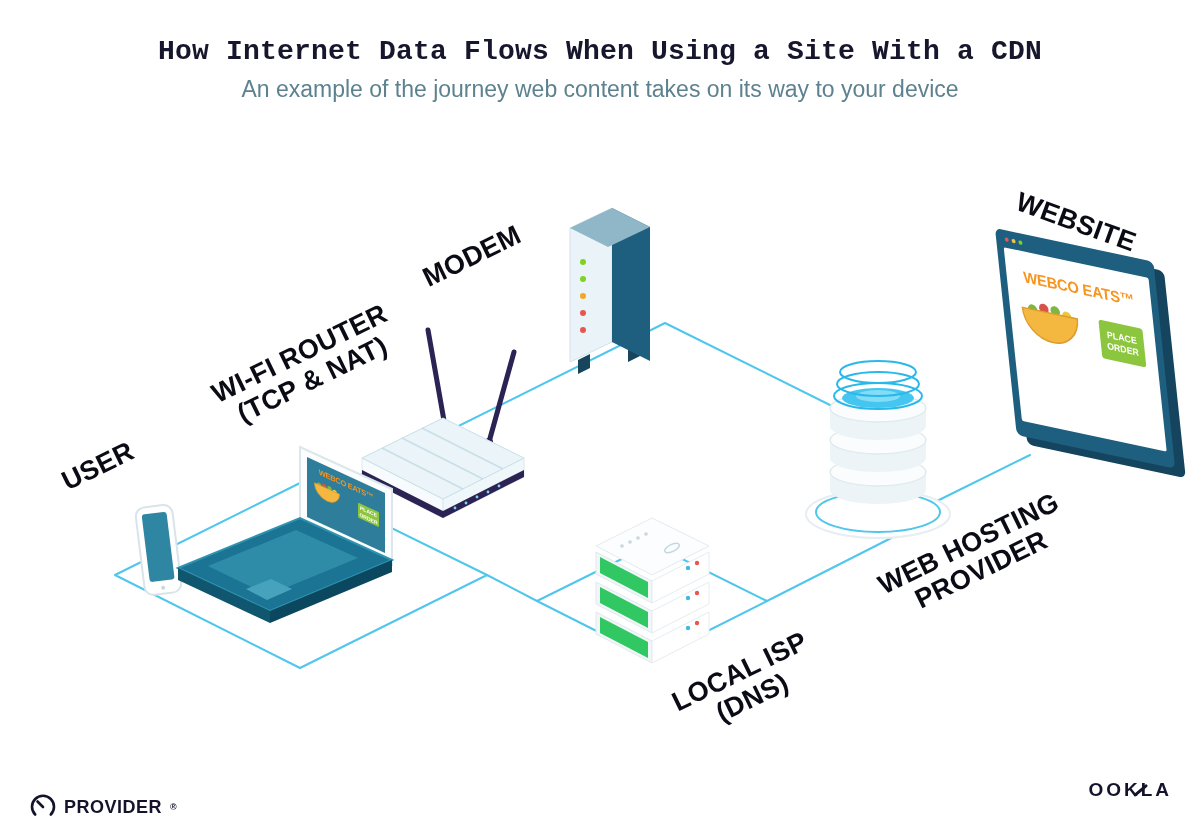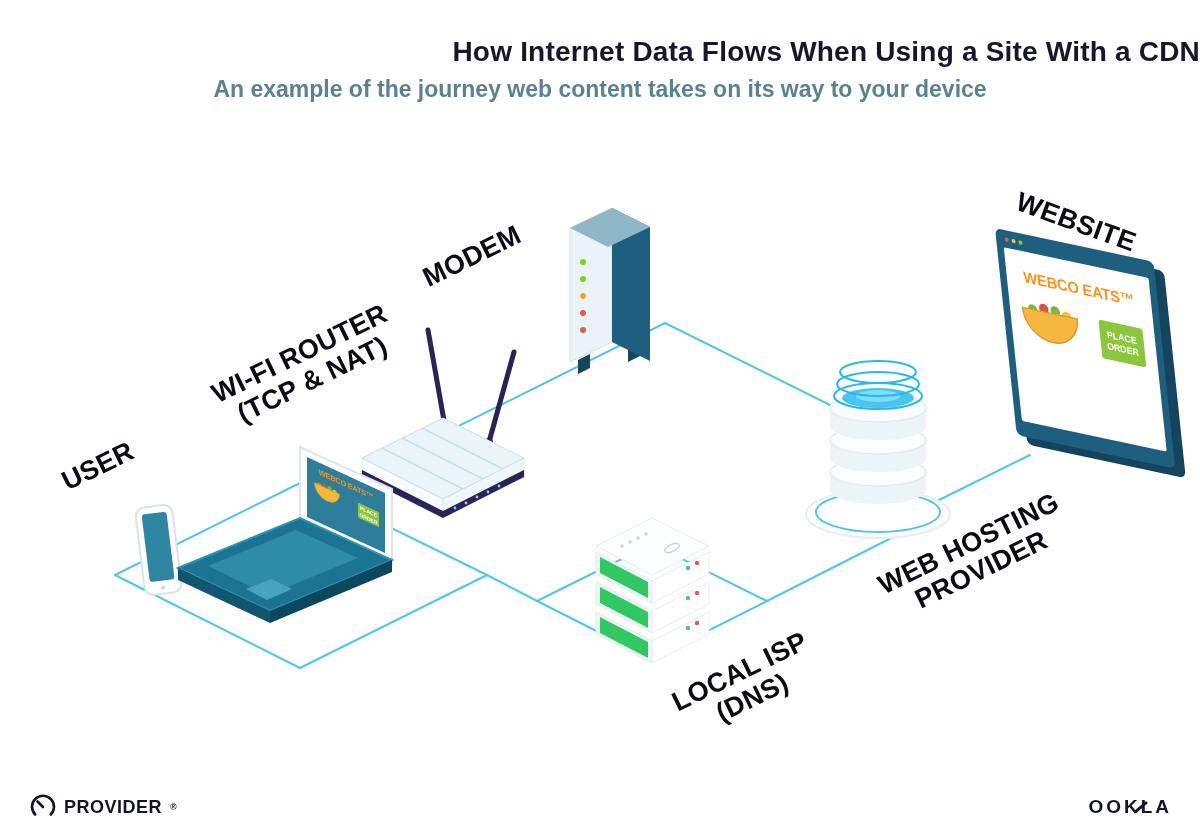--- a/index.html
+++ b/index.html
@@ -1,23 +1,23 @@
 <!DOCTYPE html>
 <html><head>
 <meta charset="utf-8">
 <style>
   html,body{margin:0;padding:0;background:#fff;}
   body{font-family:"Liberation Sans",sans-serif;}
   .canvas{position:relative;width:1200px;height:836px;background:#ffffff;overflow:hidden;}
 
   
-  .title{position:absolute;top:36px;left:0;width:100%;text-align:right;
-         font-size:28px;font-weight:bold;color:#16162C;letter-spacing:.2px;}
+  .title{position:absolute;top:36px;left:0;width:100%;text-align:center;
+         font-size:28px;font-weight:bold;color:#16162C;letter-spacing:.2px;font-family:Liberation Mono, monospace;}
   .subtitle{position:absolute;top:76px;left:0;width:100%;text-align:center;
-         font-size:23px;font-weight:700;color:#5D828F;}
+         font-size:23px;font-weight:400;color:#5D828F;}
 
   
   .scene{position:absolute;left:0;top:0;width:1200px;height:836px;}
   .scene svg.bg{position:absolute;left:0;top:0;}
 
   
   .label{position:absolute;font-weight:bold;color:#0B0B16;text-align:center;
          line-height:1.07;transform:rotate(-26deg);font-size:27px;letter-spacing:.3px;}
   .label span{display:block;}
   .label-website{transform:rotate(20deg);}
@@ -43,21 +43,21 @@
          letter-spacing:-.2px;}
   .content-row{display:flex;justify-content:space-between;align-items:flex-end;padding:12px 12px 0 10px;}
   .order-btn{width:45px;height:37px;background:#8CC63E;border-radius:3px;color:#fff;font-weight:bold;
          font-size:9px;text-align:center;line-height:1.18;display:flex;flex-direction:column;
          justify-content:center;}
 
   
   .footer-left{position:absolute;left:30px;bottom:16px;display:flex;align-items:center;gap:8px;}
   .speedtest-text{font-size:18px;font-weight:bold;color:#13142B;letter-spacing:.5px;}
   .speedtest-mark{font-size:9px;vertical-align:super;font-weight:bold;color:#13142B;}
-  .footer-right{position:absolute;right:28px;bottom:18px;}
+  .footer-right{position:absolute;right:28px;bottom:35px;}
   .ookla-text{font-size:19px;font-weight:bold;color:#13142B;letter-spacing:3px;position:relative;display:inline-block;}
   .ookla-needle{position:absolute;left:52%;top:46%;width:17px;height:2.5px;background:#13142B;
          transform:rotate(-40deg);border-radius:2px;}
 </style>
 </head>
 <body>
 
 <div class="canvas">
 
   <div class="title">How Internet Data Flows When Using a Site With a CDN</div>

